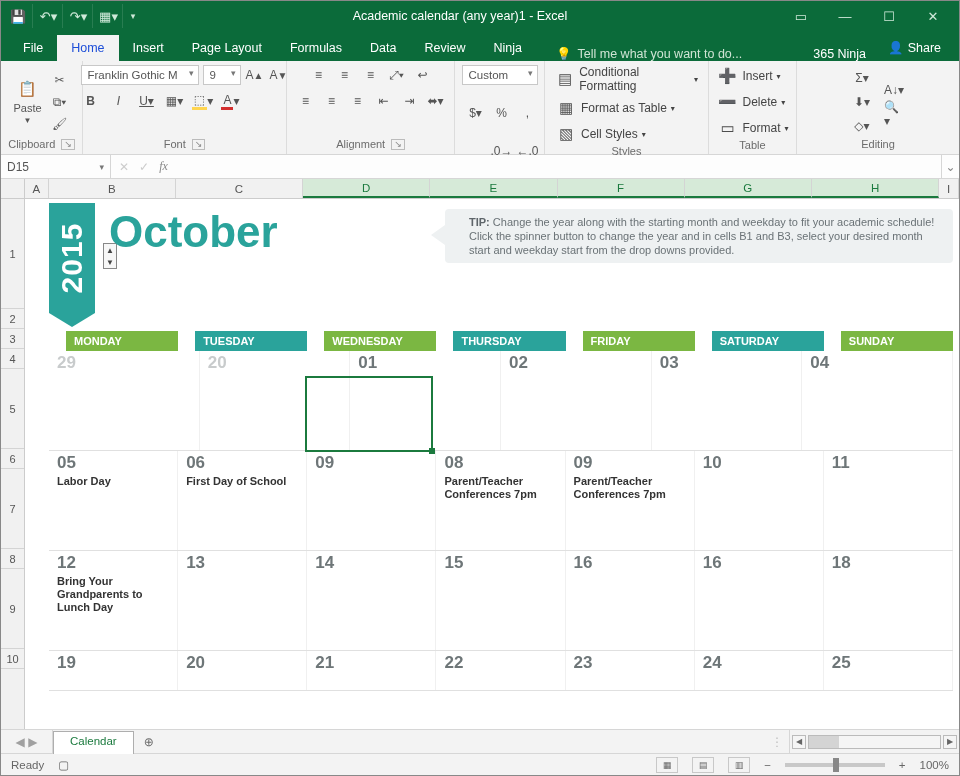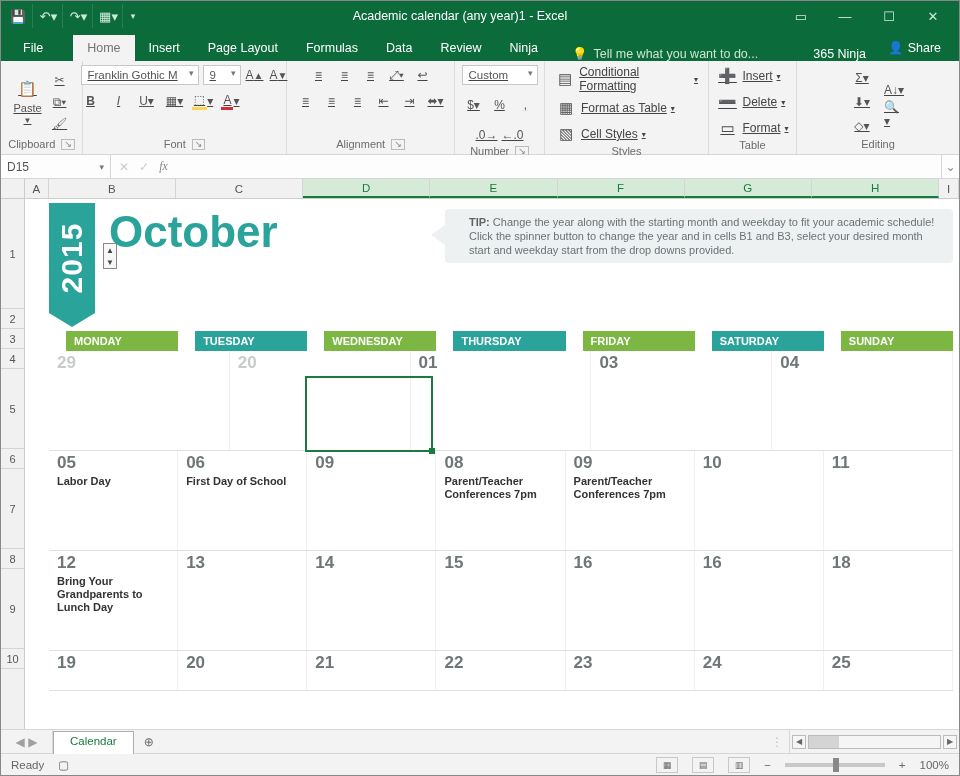--- a/index.html
+++ b/index.html
@@ -7,27 +7,27 @@
   #app { width:960px; height:776px; display:flex; flex-direction:column; background:#fff; border:1px solid #888;}
   .titlebar { height:30px; background:#0b6b3a; color:#fff; display:flex; align-items:center; padding:0 4px; }
   .titlebar .qa { display:flex; align-items:center; gap:2px; }
   .qa-btn { width:28px; height:24px; display:inline-flex; align-items:center; justify-content:center; color:#cfe9d9; font-size:13px; border-right:1px solid rgba(255,255,255,.12);}
   .qa-btn:last-of-type{border:none;}
   .title-name { flex:1; text-align:center; color:#fff; font-size:12.5px; }
   .wincontrols{ display:flex; align-items:center; gap:0;}
   .wbtn{ width:44px; height:28px; display:inline-flex; align-items:center; justify-content:center; color:#cfe9d9; font-size:13px;}
   .menubar { height:30px; background:#0b6b3a; display:flex; align-items:flex-end; padding:0 8px; gap:0; color:#dff0e6; font-size:12.5px;}
   .mtab { padding:6px 14px 6px; color:#fff; cursor:default;}
-  .mtab.active{ background:#f3f3f3; color:#737373;margin-left:16px; }
+  .mtab.active{ background:#f3f3f3; color:#1d4ed8; }
   .tellme{ flex:1; color:#cfe4d4; display:flex; align-items:center; gap:6px; padding-left:20px;}
   .ninja{ color:#fff; padding:0 12px;}
   .share{ display:flex; align-items:center; gap:4px; color:#fff; padding:6px 10px;}
   .ribbon { height:94px; background:#f3f3f3; border-bottom:1px solid #d6d6d6; display:flex; }
   .rgroup { border-right:1px solid #dcdcdc; padding:4px 10px 2px; display:flex; flex-direction:column; justify-content:space-between; align-items:center;}
-  .rgroup .body{ flex:1; display:flex; align-items:center; gap:8px;text-decoration:underline;}
+  .rgroup .body{ flex:1; display:flex; align-items:center; gap:8px;}
   .rglabel{ font-size:11px; color:#6c6c6c; display:flex; align-items:center; gap:6px; padding-bottom:2px;}
   .dlg{ font-size:9px; color:#888; border:1px solid #bbb; padding:0 2px; line-height:9px;}
   .bigbtn{ display:flex; flex-direction:column; align-items:center; gap:2px; color:#555; font-size:11px;}
   .iconbox{ width:22px; height:22px; display:inline-flex; align-items:center; justify-content:center; font-size:15px; color:#4d4d4d;}
   .ddl{ border:1px solid #c8c8c8; background:#fff; height:20px; display:inline-flex; align-items:center; padding:0 16px 0 6px; position:relative; font-size:11.5px; color:#555;}
   .ddl::after{content:"▾"; position:absolute; right:4px; top:2px; font-size:9px; color:#777;}
   .smallbtn{ width:20px; height:20px; display:inline-flex; align-items:center; justify-content:center; color:#555; font-size:12px;}
   .row{display:flex; align-items:center; gap:4px;}
   .col{display:flex; flex-direction:column; gap:2px;}
   .namebox-row{ height:24px; border-bottom:1px solid #d6d6d6; display:flex; align-items:stretch; background:#fdfdfd;}
@@ -189,21 +189,21 @@
           <span class="smallbtn">⬌▾</span>
         </div>
       </div>
       <div class="rglabel">
           <span>Alignment</span>
           <span class="dlg">↘</span>
         </div>
     </div>
 
     <div class="rgroup" style="width:90px;">
-      <div class="body col" style="gap:10px; align-items:center;">
+      <div class="body col" style="gap:18px; align-items:flex-end;">
         <div class="ddl" style="width:76px;">Custom</div>
         <div class="row" style="gap:6px;">
           <span class="smallbtn">$▾</span>
           <span class="smallbtn">%</span>
           <span class="smallbtn">,</span>
         </div>
         <div class="row" style="gap:6px;">
           <span class="smallbtn">.0→</span>
           <span class="smallbtn">←.0</span>
         </div>
@@ -340,20 +340,23 @@
             <div class="day dim">
               <div class="num">29</div>
             </div>
             <div class="day dim">
               <div class="num">20</div>
             </div>
             <div class="day">
               <div class="num">01</div>
             </div>
             <div class="day">
+              <div class="num">02</div>
+            </div>
+            <div class="day">
               <div class="num">03</div>
             </div>
             <div class="day">
               <div class="num">04</div>
             </div>
           </div>
           <div class="week">
             <div class="day">
               <div class="num">05</div>
               <div class="ev">Labor Day</div>

